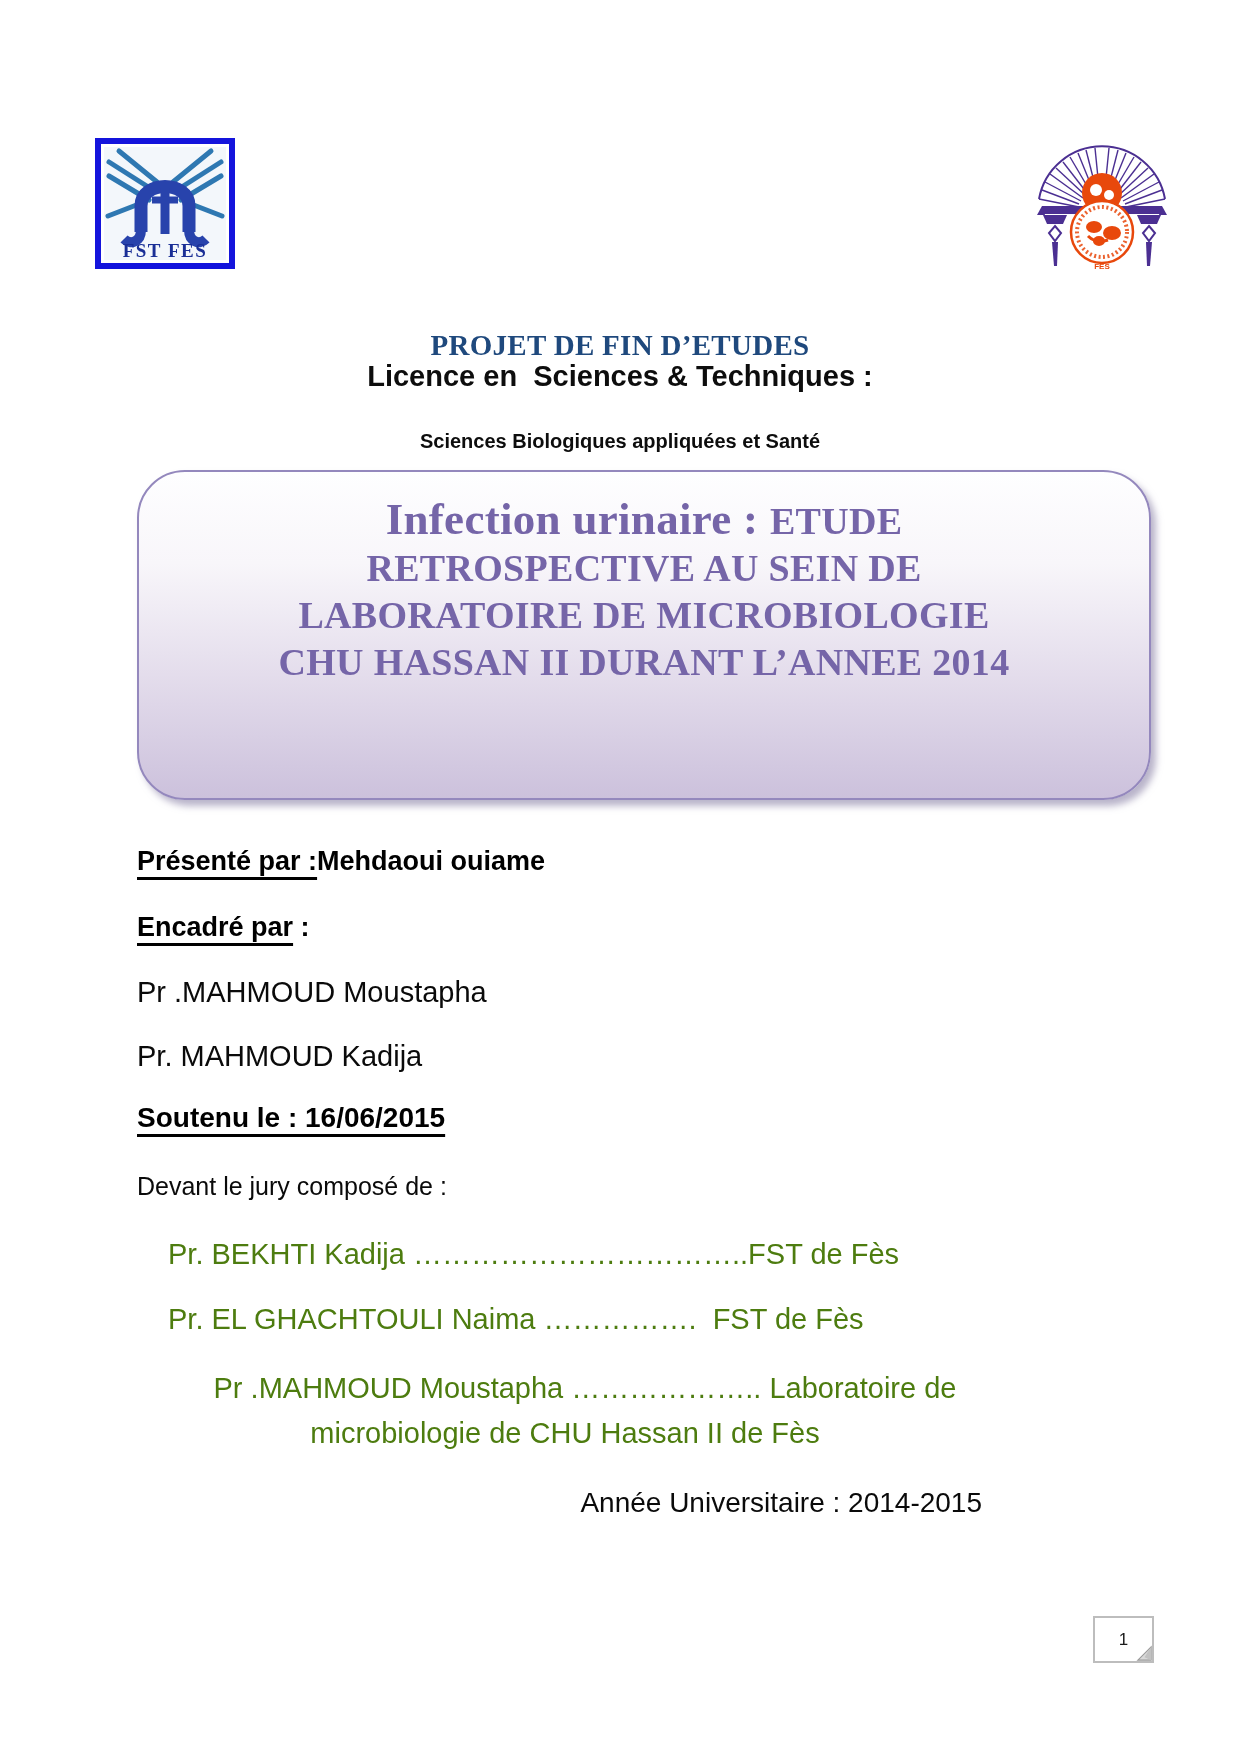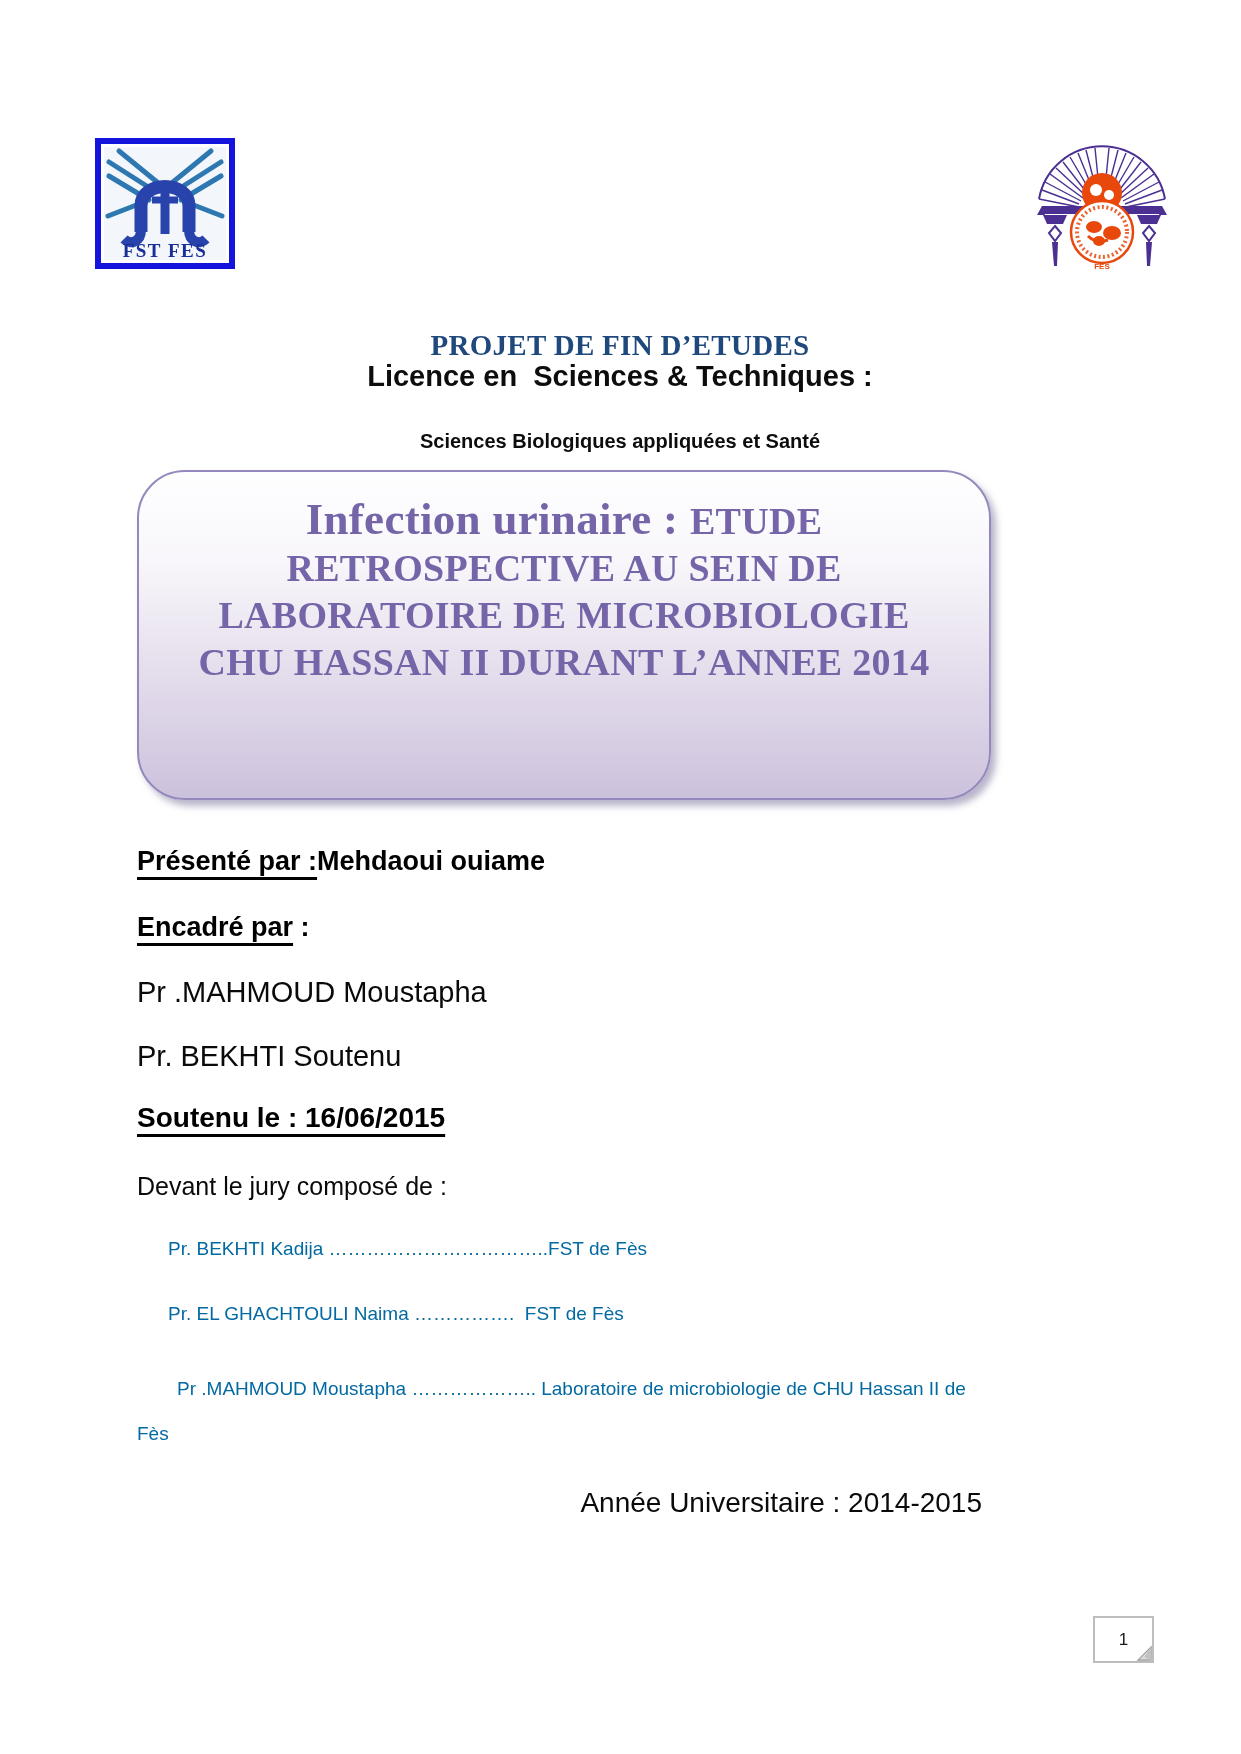--- a/index.html
+++ b/index.html
@@ -33,39 +33,39 @@
     position:absolute; left:137px; top:360px; width:966px; text-align:center;
     font-weight:bold; font-size:29px; color:#0d0d0d; white-space:pre;
   }
   .speciality {
     position:absolute; left:137px; top:430px; width:966px; text-align:center;
     font-weight:bold; font-size:20px; color:#0d0d0d;
   }
 
   
   .title-box {
-    position:absolute; left:137px; top:470px; width:854px; height:330px;
+    position:absolute; left:137px; top:470px; width:1014px; height:330px;
     border:2px solid #9488BD; border-radius:48px;
     background:linear-gradient(180deg,#FEFEFF 0%,#F8F6FA 28%,#E4DDEC 62%,#CCC1DC 100%);
     box-shadow:5px 6px 7px rgba(128,118,158,0.55);
     text-align:center; box-sizing:border-box;
   }
   .title-text {
     margin-top:24px; font-family:"Liberation Serif", serif; font-weight:bold;
     color:#7565A8; font-size:38px; line-height:47px; letter-spacing:0.3px;
   }
   .title-lead { font-size:45px; }
 
   
   .abs { position:absolute; left:137px; }
   .lbl-line { font-size:27px; font-weight:bold; color:#000; }
   .u { text-decoration:underline; text-decoration-thickness:2.6px; text-underline-offset:7px; }
   .val { }
   .plain-line { font-size:29px; font-weight:normal; color:#0a0a0a; }
-  .jury-line  { font-size:19px; color:#0369a1; white-space:pre; }
+  .jury-line  { font-size:29px; color:#4d7c0f; white-space:pre;text-align:center; }
 
   .presented   { top:846px; }
   .encadre     { top:912px; }
   .sup1        { top:976px; }
   .sup2        { top:1040px; }
   .soutenu     { top:1102px; font-size:28px; }
   .jury-head   { top:1172px; font-size:25px; color:#0a0a0a; }
   .jury1       { top:1238px; left:168px; }
   .jury2       { top:1303px; left:168px; }
   .jury3       { top:1366px; left:137px; width:856px; white-space:normal;
@@ -167,21 +167,21 @@
       <div>LABORATOIRE DE MICROBIOLOGIE</div>
       <div>CHU HASSAN II DURANT L’ANNEE 2014</div>
     </div>
   </div>
 
   <div class="abs lbl-line presented"><span class="u">Présenté par :</span><span class="val">Mehdaoui ouiame</span></div>
 
   <div class="abs lbl-line encadre"><span class="u">Encadré par</span><span> :</span></div>
 
   <div class="abs plain-line sup1">Pr .MAHMOUD Moustapha</div>
-  <div class="abs plain-line sup2">Pr. BEKHTI Soutenu</div>
+  <div class="abs plain-line sup2">Pr. MAHMOUD Kadija</div>
 
   <div class="abs lbl-line soutenu"><span class="u">Soutenu le : 16/06/2015</span></div>
 
   <div class="abs plain-line jury-head">Devant le jury composé de :</div>
   <div class="abs jury-line jury1">Pr. BEKHTI Kadija ……………………………..FST de Fès</div>
   <div class="abs jury-line jury2">Pr. EL GHACHTOULI Naima …………….  FST de Fès</div>
   <div class="abs jury-line jury3">Pr .MAHMOUD Moustapha ……………….. Laboratoire de microbiologie de CHU Hassan II de Fès</div>
 
   <div class="abs plain-line annee">Année Universitaire : 2014-2015</div>
 

